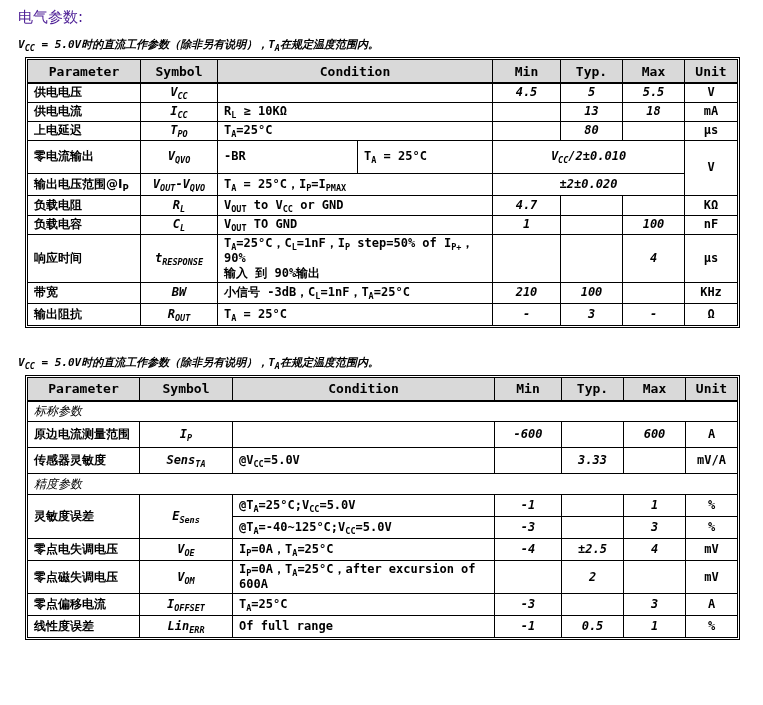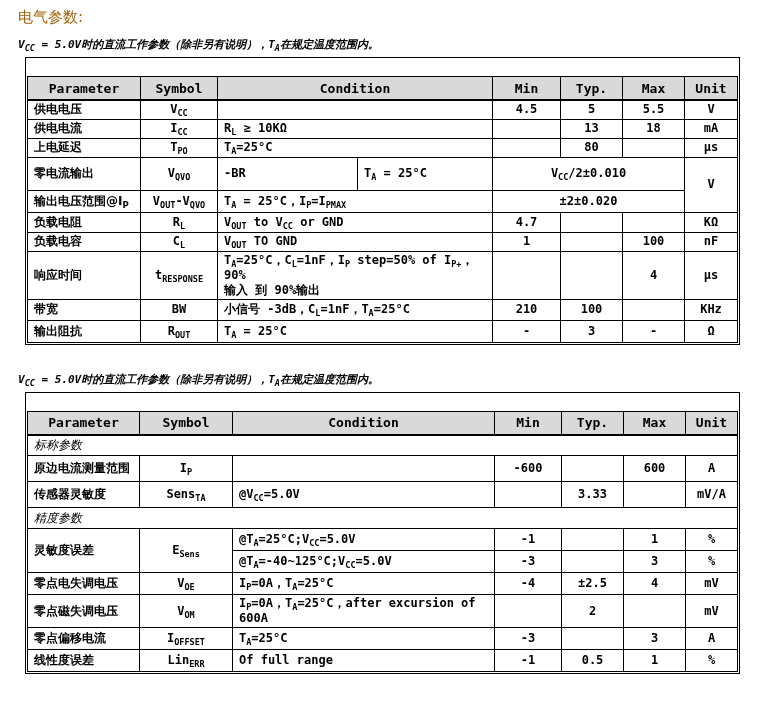--- a/index.html
+++ b/index.html
@@ -5,62 +5,61 @@
   html,body{margin:0;padding:0;background:#ffffff;}
   body{
     width:763px;height:705px;overflow:hidden;
     font-family:"DejaVu Sans Mono","DejaVu Sans",sans-serif;
     color:#000;
     -webkit-font-smoothing:antialiased;
   }
   .page{padding:8px 0 0 18px;}
   .sec-title{
     font-family:"DejaVu Sans",sans-serif;
-    font-size:15px;font-weight:400;color:#a16207;
+    font-size:15px;font-weight:400;color:#4c1d95;
     margin:0 0 11px 0;line-height:19px;
   }
   .sec-sub{
     font-family:"DejaVu Sans Mono","DejaVu Sans",sans-serif;
     font-size:11px;font-weight:bold;font-style:italic;color:#000;
     margin:0 0 5px 0;line-height:14px;
   }
   .tbl-wrap{
     display:inline-block;
     border:1px solid #000;
     padding:1px;
     margin-left:7px;
     background:#fff;
   }
   table{
     border-collapse:collapse;
     table-layout:fixed;
     width:710px;
-    margin-top:17px;
   }
   th,td{
     border:1px solid #000;
     padding:1px 6px;
     font-size:12px;
     line-height:15px;
     vertical-align:middle;
     overflow:hidden;
   }
   th{
     background:#d9d9d9;
     font-weight:bold;
     font-size:13px;
     text-align:center;
     height:20px;
     border-bottom-width:2px;
   }
   sub{font-size:8.5px;line-height:0;}
   td.p{text-align:left;font-family:"DejaVu Sans",sans-serif;font-weight:700;}
-  td.s{text-align:center;font-weight:bold;}
+  td.s{text-align:center;font-weight:bold;font-style:italic;}
   td.c{text-align:left;font-weight:bold;white-space:pre-wrap;}
-  td.v{text-align:center;font-weight:bold;}
+  td.v{text-align:center;font-weight:bold;font-style:italic;}
   td.u{text-align:center;font-weight:bold;}
   td.sec{
     text-align:left;font-style:italic;font-weight:400;
     font-family:"DejaVu Sans",sans-serif;
   }
   .section2{margin-top:24px;}
 </style>
 </head>
 <body>
 

